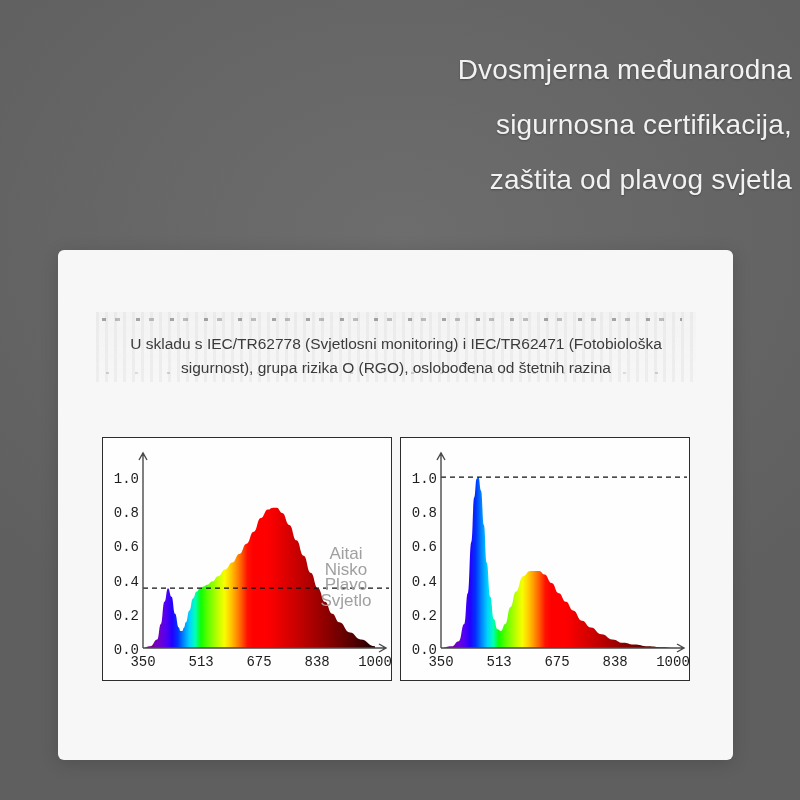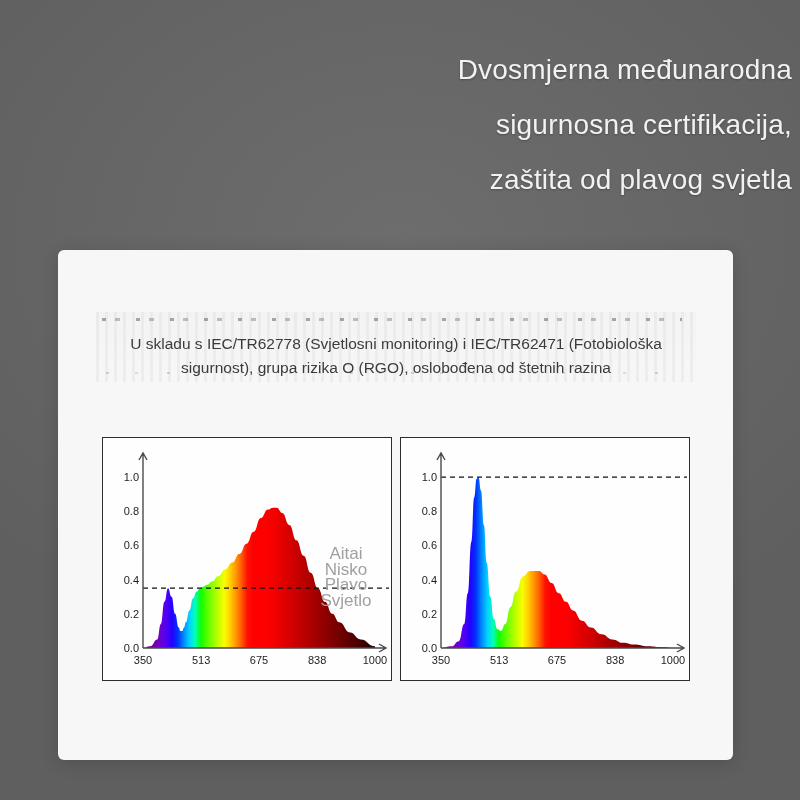--- a/index.html
+++ b/index.html
@@ -128,22 +128,22 @@
     text-align: center;
     white-space: pre-line;
     pointer-events: none;
   }
   .chart-annotation.left-note  { right: 6px;  top: 108px; width: 78px; }
   .chart-annotation.right-note { right: 4px;  top: -4px;  width: 78px; font-size: 13px; line-height: 20px; }
 
   .tick-label {
     position: absolute;
     color: #1d1d1d;
-    font-size: 11px;
-    font-family: Liberation Sans, sans-serif;
+    font-size: 14px;
+    font-family: Liberation Mono, monospace;
   }
   .ytick { text-align: right; width: 26px; }
   .xtick { text-align: center; width: 40px; }
 </style>
 </head>
 <body>
 
 <div id="page">
 
   <h1 id="hero-title">Dvosmjerna međunarodna

